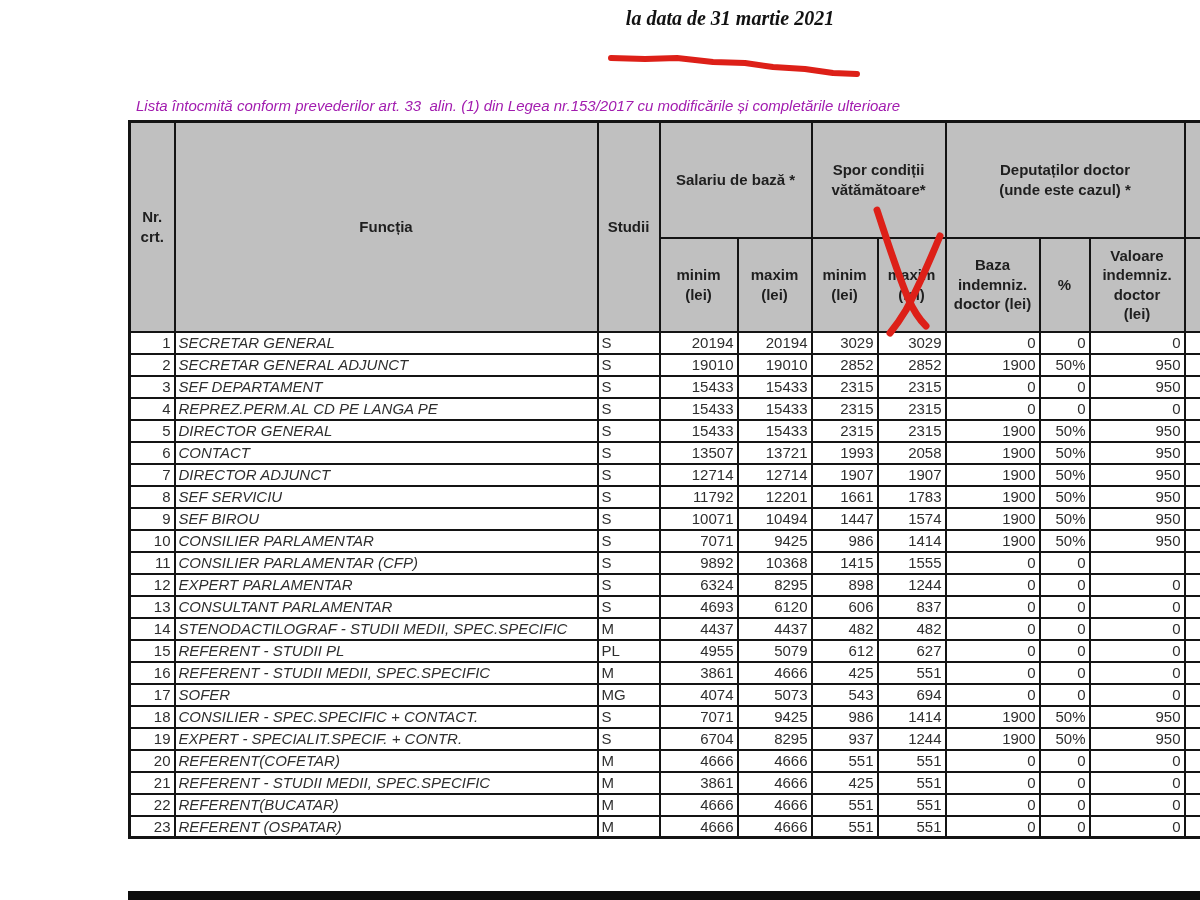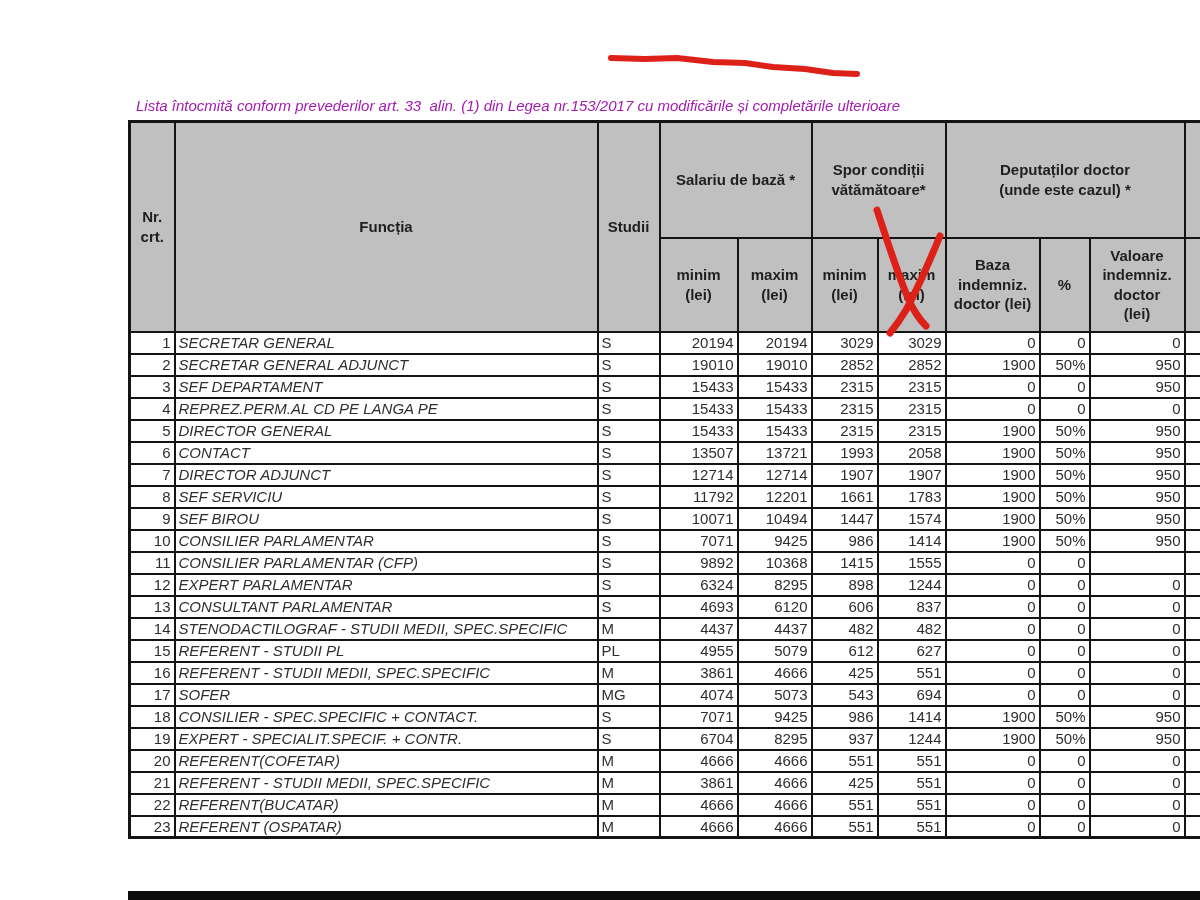--- a/index.html
+++ b/index.html
@@ -61,20 +61,21 @@
   }
   .red-x{
     position:absolute;left:862px;top:200px;width:95px;height:140px;
     pointer-events:none;
   }
 </style>
 </head>
 <body>
 
 <div class="title-block">
+  <div>la data de 31 martie 2021</div>
 </div>
 
 <svg class="red-underline" viewBox="0 0 265 32">
   <path d="M 6 8 L 40 9 L 72 8 L 108 12 L 140 13 L 168 17 L 200 19 L 228 23 L 252 24" fill="none" stroke="#dd2018" stroke-width="6" stroke-linecap="round" stroke-linejoin="round"></path>
 </svg>
 
 <div class="subtitle">Lista întocmită conform prevederilor art. 33  alin. (1) din Legea nr.153/2017 cu modificările și completările ulterioare</div>
 
 <div class="table-wrap">
   <table class="sal">

